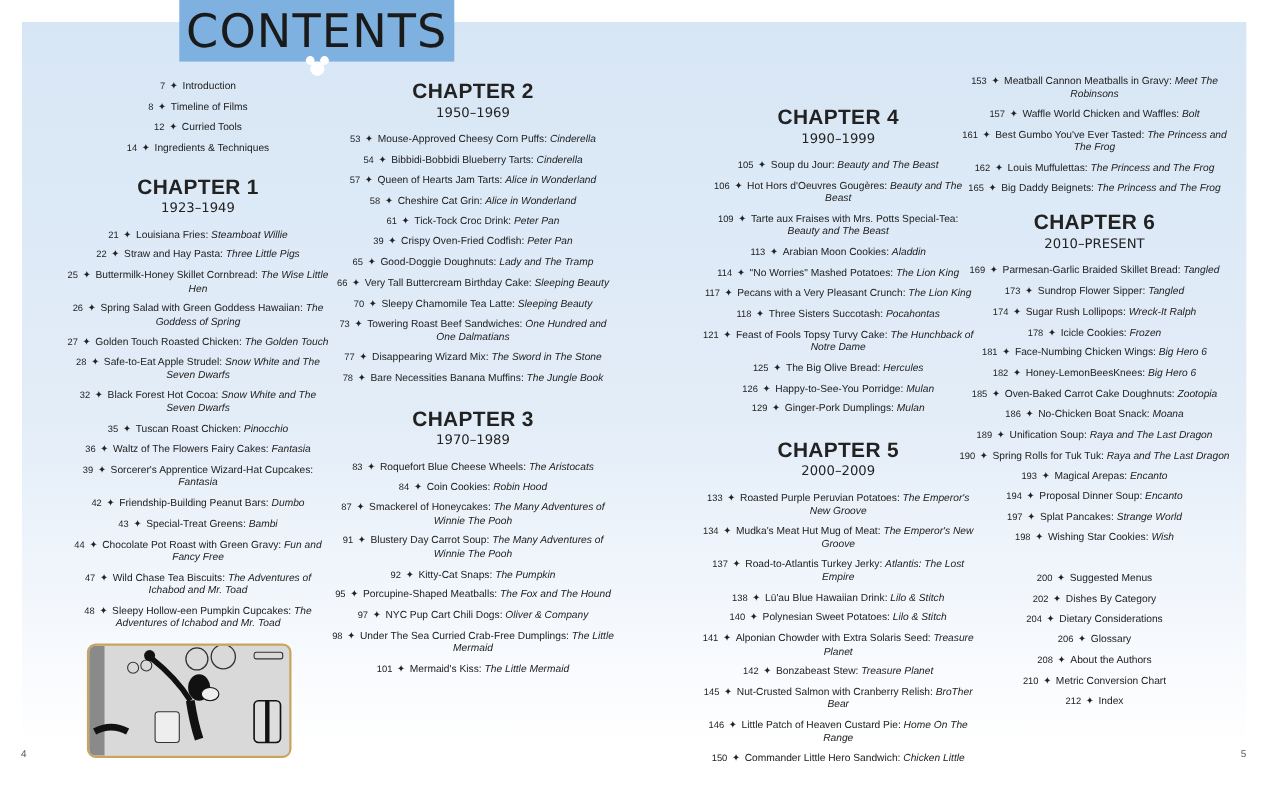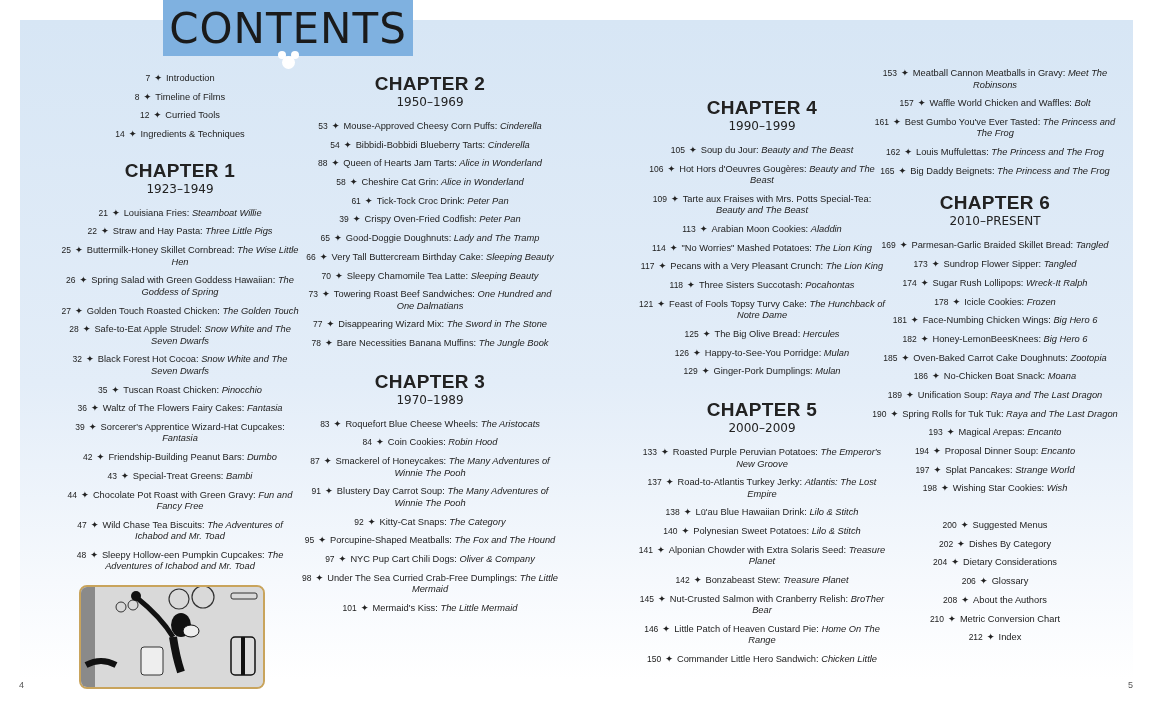--- a/index.html
+++ b/index.html
@@ -65,42 +65,42 @@
 </div>
 
 <div class="col" id="col2" style="left:300px;top:75px;width:260px;">
   <div id="ch2">
       <div>
         <div class="ch-label">CHAPTER 2</div>
         <div class="ch-years">1950–1969</div>
       </div>
       <div class="entry"><span class="pg">53</span><span class="dot">✦</span><span>Mouse-Approved Cheesy Corn Puffs:</span> <em>Cinderella</em></div>
       <div class="entry"><span class="pg">54</span><span class="dot">✦</span><span>Bibbidi-Bobbidi Blueberry Tarts:</span> <em>Cinderella</em></div>
-      <div class="entry"><span class="pg">88</span><span class="dot">✦</span><span>Queen of Hearts Jam Tarts:</span> <em>Alice in Wonderland</em></div>
+      <div class="entry"><span class="pg">57</span><span class="dot">✦</span><span>Queen of Hearts Jam Tarts:</span> <em>Alice in Wonderland</em></div>
       <div class="entry"><span class="pg">58</span><span class="dot">✦</span><span>Cheshire Cat Grin:</span> <em>Alice in Wonderland</em></div>
       <div class="entry"><span class="pg">61</span><span class="dot">✦</span><span>Tick-Tock Croc Drink:</span> <em>Peter Pan</em></div>
       <div class="entry"><span class="pg">39</span><span class="dot">✦</span><span>Crispy Oven-Fried Codfish:</span> <em>Peter Pan</em></div>
       <div class="entry"><span class="pg">65</span><span class="dot">✦</span><span>Good-Doggie Doughnuts:</span> <em>Lady and The Tramp</em></div>
       <div class="entry"><span class="pg">66</span><span class="dot">✦</span><span>Very Tall Buttercream Birthday Cake:</span> <em>Sleeping Beauty</em></div>
       <div class="entry"><span class="pg">70</span><span class="dot">✦</span><span>Sleepy Chamomile Tea Latte:</span> <em>Sleeping Beauty</em></div>
       <div class="entry"><span class="pg">73</span><span class="dot">✦</span><span>Towering Roast Beef Sandwiches:</span> <em>One Hundred and One Dalmatians</em></div>
       <div class="entry"><span class="pg">77</span><span class="dot">✦</span><span>Disappearing Wizard Mix:</span> <em>The Sword in The Stone</em></div>
       <div class="entry"><span class="pg">78</span><span class="dot">✦</span><span>Bare Necessities Banana Muffins:</span> <em>The Jungle Book</em></div>
     </div>
   <div style="height:16px;"></div>
   <div id="ch3">
       <div>
         <div class="ch-label">CHAPTER 3</div>
         <div class="ch-years">1970–1989</div>
       </div>
       <div class="entry"><span class="pg">83</span><span class="dot">✦</span><span>Roquefort Blue Cheese Wheels:</span> <em>The Aristocats</em></div>
       <div class="entry"><span class="pg">84</span><span class="dot">✦</span><span>Coin Cookies:</span> <em>Robin Hood</em></div>
       <div class="entry"><span class="pg">87</span><span class="dot">✦</span><span>Smackerel of Honeycakes:</span> <em>The Many Adventures of Winnie The Pooh</em></div>
       <div class="entry"><span class="pg">91</span><span class="dot">✦</span><span>Blustery Day Carrot Soup:</span> <em>The Many Adventures of Winnie The Pooh</em></div>
-      <div class="entry"><span class="pg">92</span><span class="dot">✦</span><span>Kitty-Cat Snaps:</span> <em>The Category</em></div>
+      <div class="entry"><span class="pg">92</span><span class="dot">✦</span><span>Kitty-Cat Snaps:</span> <em>The Pumpkin</em></div>
       <div class="entry"><span class="pg">95</span><span class="dot">✦</span><span>Porcupine-Shaped Meatballs:</span> <em>The Fox and The Hound</em></div>
       <div class="entry"><span class="pg">97</span><span class="dot">✦</span><span>NYC Pup Cart Chili Dogs:</span> <em>Oliver &amp; Company</em></div>
       <div class="entry"><span class="pg">98</span><span class="dot">✦</span><span>Under The Sea Curried Crab-Free Dumplings:</span> <em>The Little Mermaid</em></div>
       <div class="entry"><span class="pg">101</span><span class="dot">✦</span><span>Mermaid's Kiss:</span> <em>The Little Mermaid</em></div>
     </div>
 </div>
 
 <div class="col" id="col3" style="left:637px;top:75px;width:250px;margin-top:24px;">
   <div id="ch4">
       <div>
@@ -119,20 +119,21 @@
       <div class="entry"><span class="pg">126</span><span class="dot">✦</span><span>Happy-to-See-You Porridge:</span> <em>Mulan</em></div>
       <div class="entry"><span class="pg">129</span><span class="dot">✦</span><span>Ginger-Pork Dumplings:</span> <em>Mulan</em></div>
     </div>
   <div style="height:16px;"></div>
   <div id="ch5a">
       <div>
         <div class="ch-label">CHAPTER 5</div>
         <div class="ch-years">2000–2009</div>
       </div>
       <div class="entry"><span class="pg">133</span><span class="dot">✦</span><span>Roasted Purple Peruvian Potatoes:</span> <em>The Emperor's New Groove</em></div>
+      <div class="entry"><span class="pg">134</span><span class="dot">✦</span><span>Mudka's Meat Hut Mug of Meat:</span> <em>The Emperor's New Groove</em></div>
       <div class="entry"><span class="pg">137</span><span class="dot">✦</span><span>Road-to-Atlantis Turkey Jerky:</span> <em>Atlantis: The Lost Empire</em></div>
       <div class="entry"><span class="pg">138</span><span class="dot">✦</span><span>Lū'au Blue Hawaiian Drink:</span> <em>Lilo &amp; Stitch</em></div>
       <div class="entry"><span class="pg">140</span><span class="dot">✦</span><span>Polynesian Sweet Potatoes:</span> <em>Lilo &amp; Stitch</em></div>
       <div class="entry"><span class="pg">141</span><span class="dot">✦</span><span>Alponian Chowder with Extra Solaris Seed:</span> <em>Treasure Planet</em></div>
       <div class="entry"><span class="pg">142</span><span class="dot">✦</span><span>Bonzabeast Stew:</span> <em>Treasure Planet</em></div>
       <div class="entry"><span class="pg">145</span><span class="dot">✦</span><span>Nut-Crusted Salmon with Cranberry Relish:</span> <em>BroTher Bear</em></div>
       <div class="entry"><span class="pg">146</span><span class="dot">✦</span><span>Little Patch of Heaven Custard Pie:</span> <em>Home On The Range</em></div>
       <div class="entry"><span class="pg">150</span><span class="dot">✦</span><span>Commander Little Hero Sandwich:</span> <em>Chicken Little</em></div>
     </div>
 </div>

